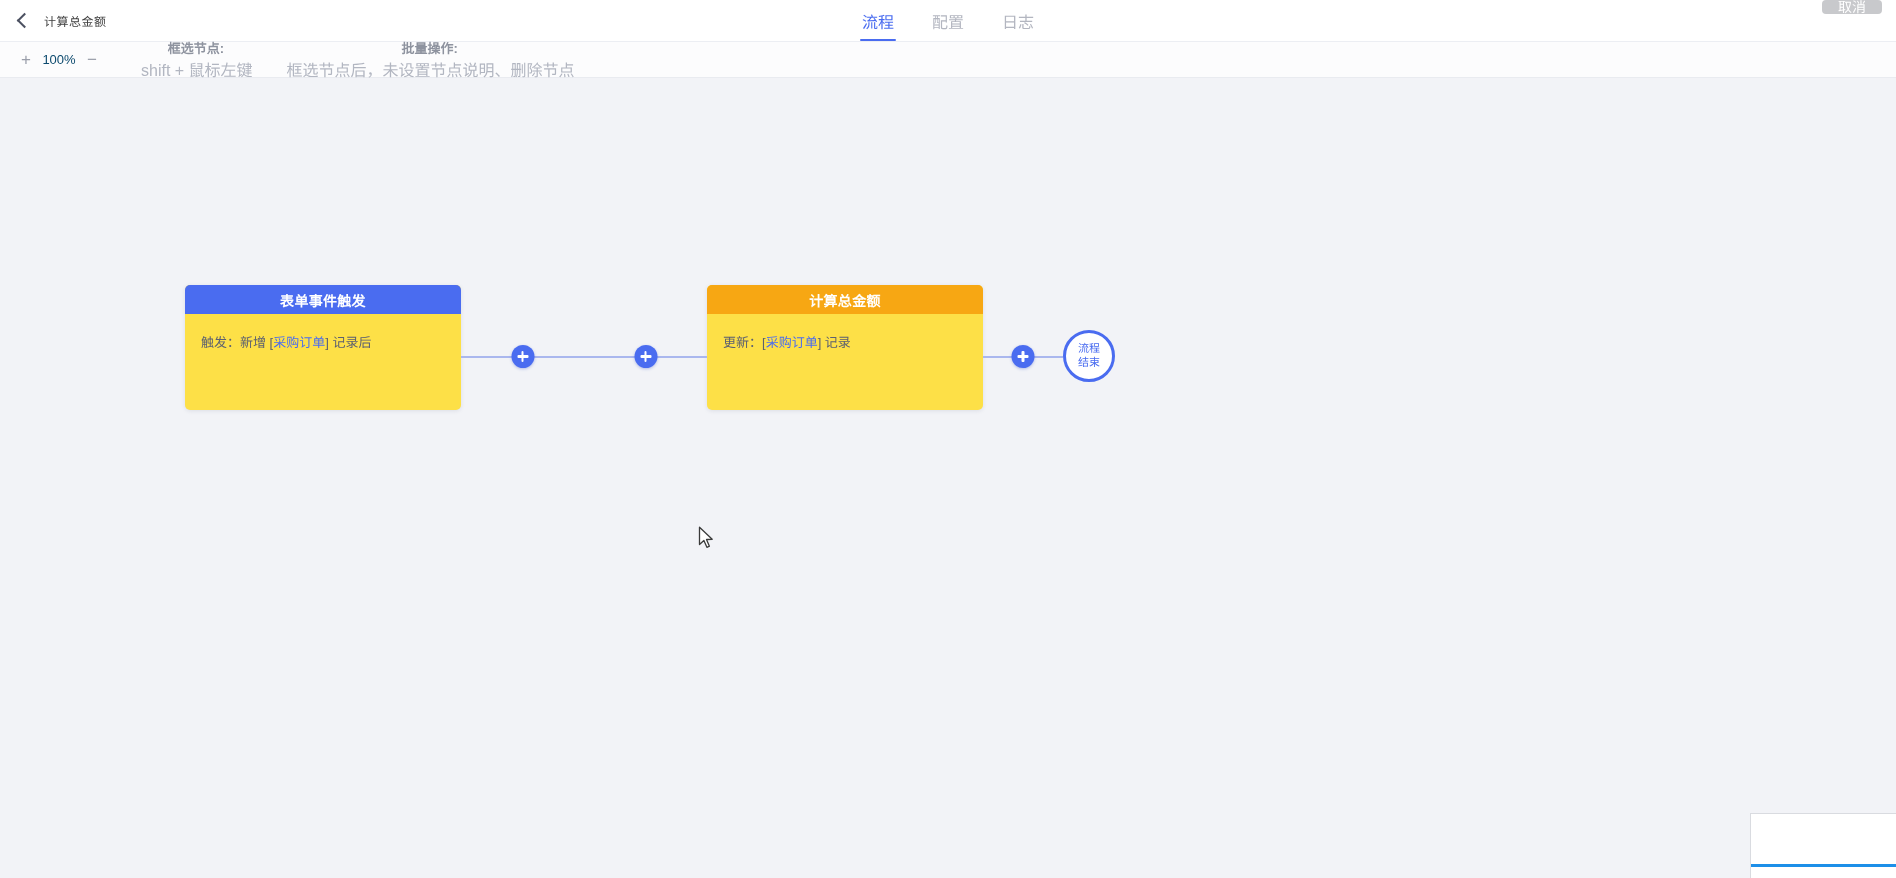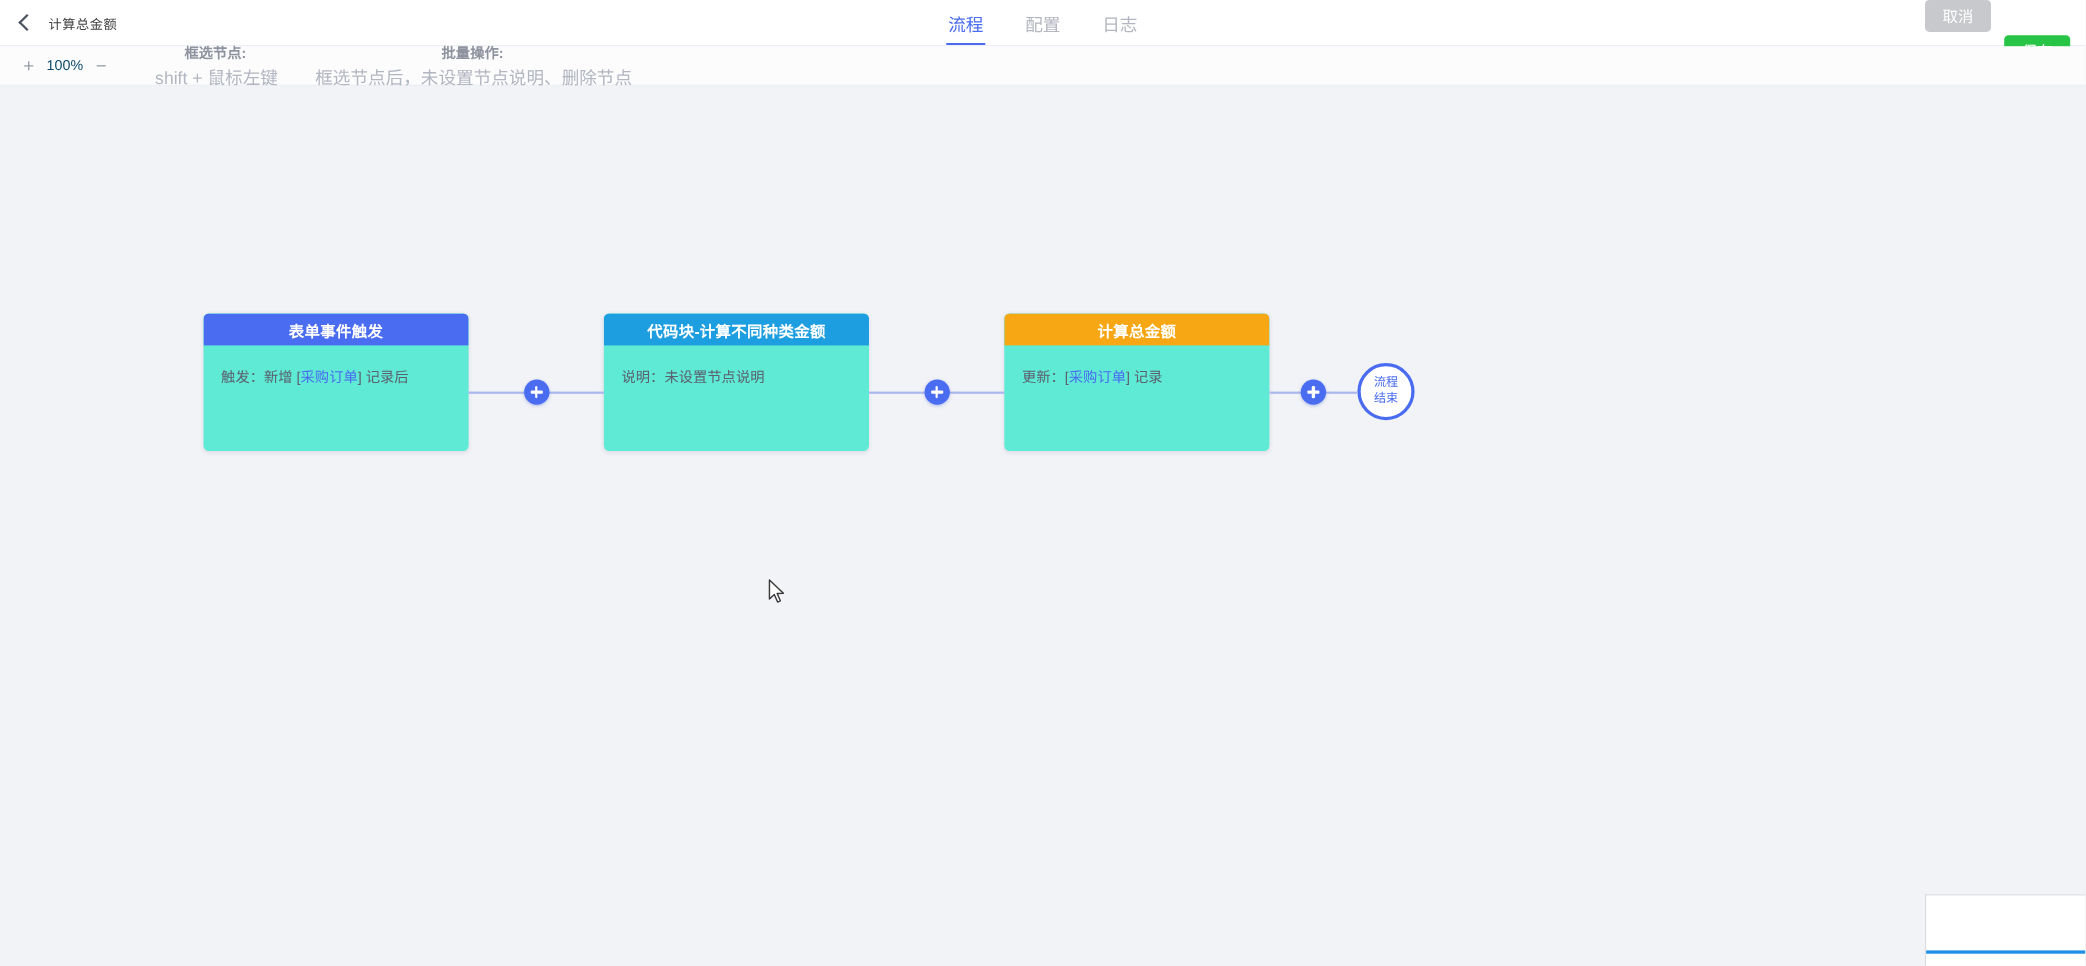--- a/index.html
+++ b/index.html
@@ -88,22 +88,23 @@
     background: #4a6cf0;
     border-radius: 2px;
   }
 
   .header-right {
     position: absolute;
     right: 14px;
     top: 0;
     height: 42px;
     display: flex;
-    align-items: flex-start;
+    align-items: center;
     gap: 12px;
+    flex-direction: column;
   }
   .btn {
     border: none;
     border-radius: 4px;
     font-size: 14px;
     font-family: inherit;
     color: #ffffff;
     height: 29px;
     min-width: 60px;
     padding: 0 14px;
@@ -181,22 +182,22 @@
   .flow {
     position: absolute;
     left: 185px;
     top: 207px;
     display: flex;
     align-items: flex-start;
   }
 
   
   .node {
-    width: 241px;
-    background: #5eead4;
+    width: 276px;
+    background: #fde047;
     border-radius: 5px;
     box-shadow: 0 1px 4px rgba(28,40,80,.10);
     overflow: hidden;
     cursor: pointer;
     flex: 0 0 auto;
   }
   .node-header {
     height: 29px;
     display: flex;
     align-items: center;
@@ -361,26 +362,20 @@
       <div class="node-body">
         <span>触发：新增 [</span><span class="ref">采购订单</span><span>] 记录后</span>
       </div>
     </div>
 
     <div class="connector">
       <div class="line"></div>
       <div class="plus"></div>
     </div>
 
-    <div class="node">
-      <div class="node-header" style="background: rgb(29, 158, 224);">代码块-计算不同种类金额</div>
-      <div class="node-body">
-        <span>说明：未设置节点说明</span><span class="ref"></span><span></span>
-      </div>
-    </div>
 
     <div class="connector">
       <div class="line"></div>
       <div class="plus"></div>
     </div>
 
     <div class="node">
       <div class="node-header" style="background: rgb(247, 167, 19);">计算总金额</div>
       <div class="node-body">
         <span>更新：[</span><span class="ref">采购订单</span><span>] 记录</span>

